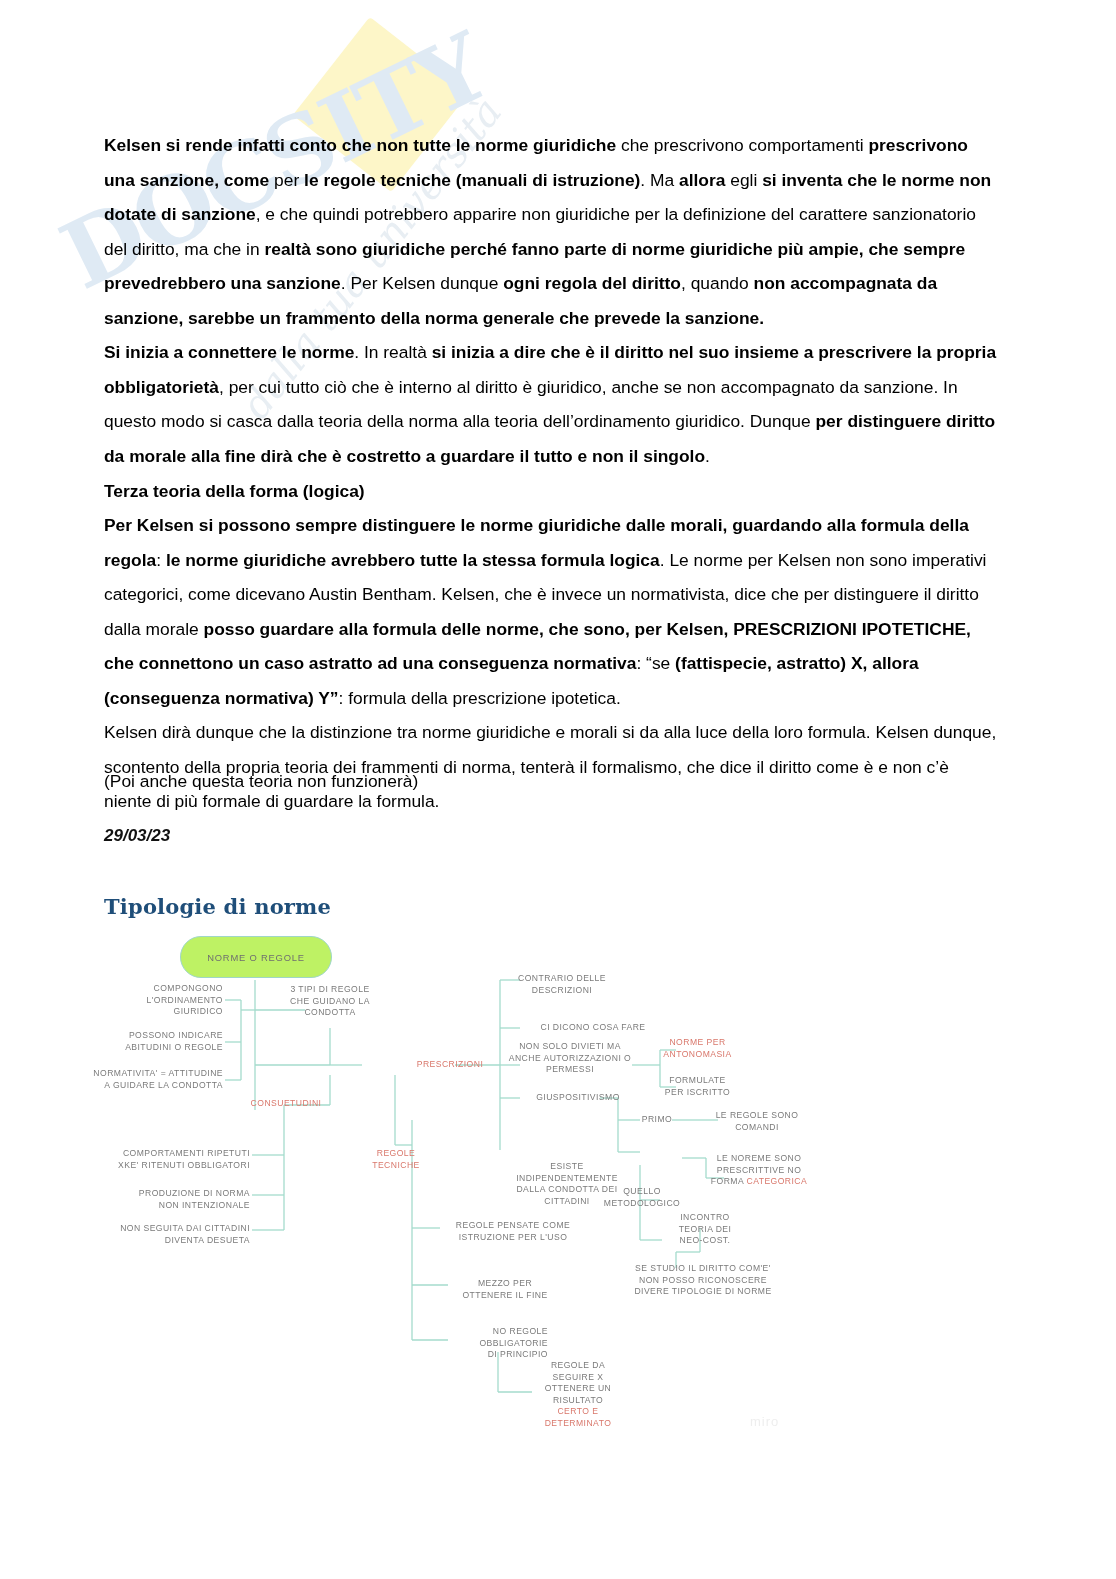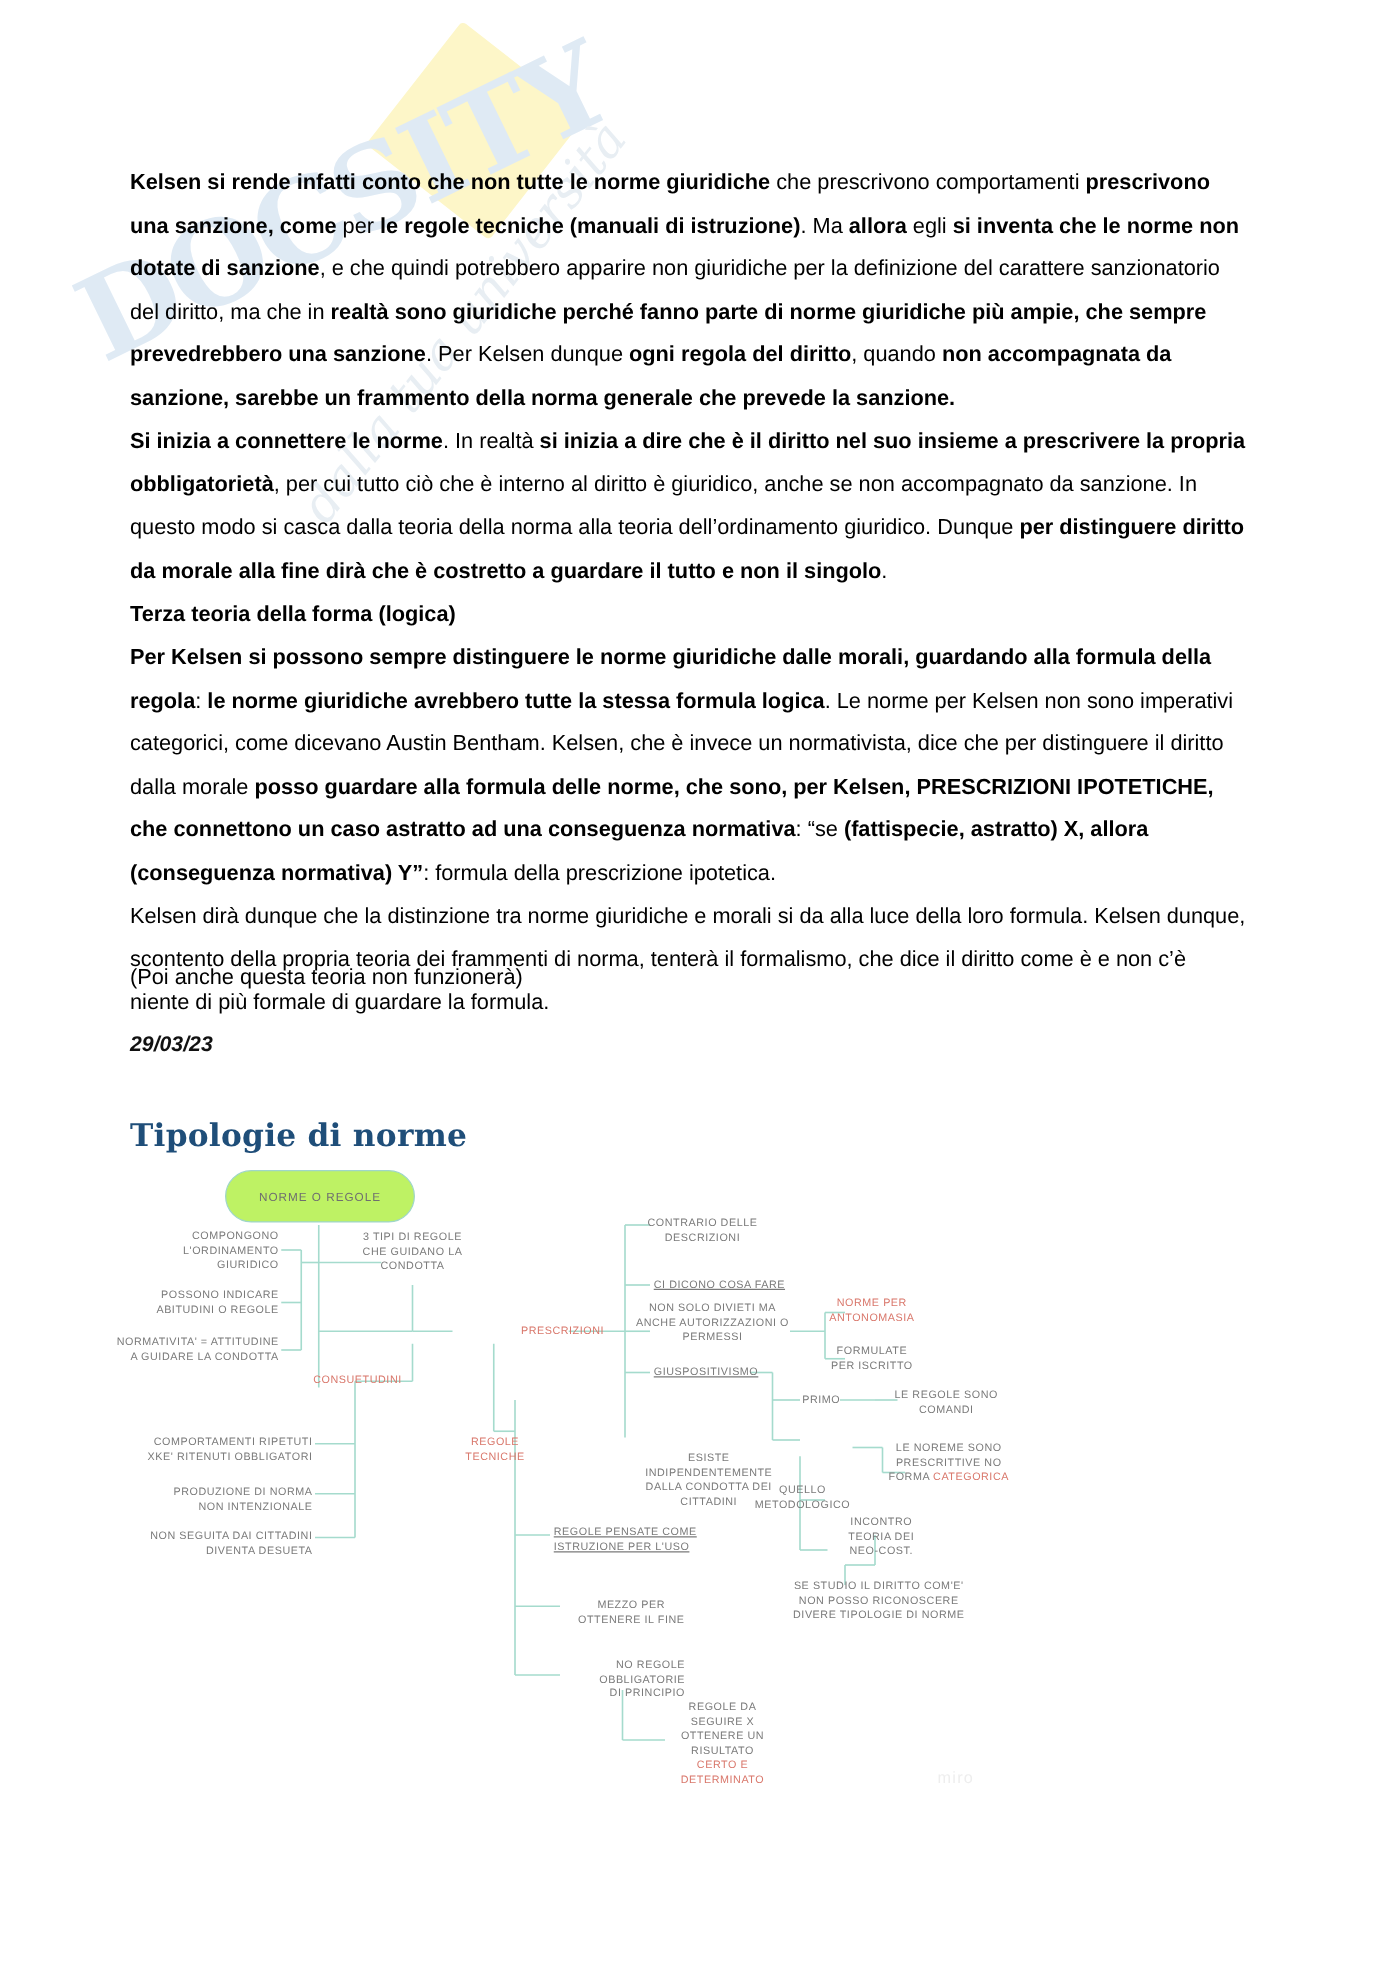--- a/index.html
+++ b/index.html
@@ -56,35 +56,35 @@
     font-size:17px;font-weight:bold;font-style:italic;color:#111;
   }
 
   
   #diagram{
     position:absolute;left:0;top:880px;width:1116px;height:600px;z-index:2;
   }
   #diag-title{
     position:absolute;left:104px;top:14px;
     font-family:"DejaVu Serif", serif;
-    font-weight:bold;font-size:25px;color:#1f4e79;
+    font-weight:bold;font-size:21px;color:#1f4e79;
     letter-spacing:.2px;
   }
   .node{
     position:absolute;
     font-size:8.6px;
     letter-spacing:.45px;
     color:#7a7a7a;
     line-height:11.6px;
     text-align:center;
     white-space:pre-line;
   }
   .node.red{color:#d9776b;}
   .node.left{text-align:right;}
-  .node.lft{text-align:left;text-decoration:underline;}
+  .node.lft{text-align:center;}
   .root{
     position:absolute;
     border:1.4px solid #9fd6c8;
     border-radius:24px;
     background:#bef264;
     display:flex;align-items:center;justify-content:center;
     font-size:9.4px;letter-spacing:.8px;color:#6f6f6f;
   }
   svg#links{position:absolute;left:0;top:0;width:1116px;height:600px;}
   svg#links path, svg#links line{

